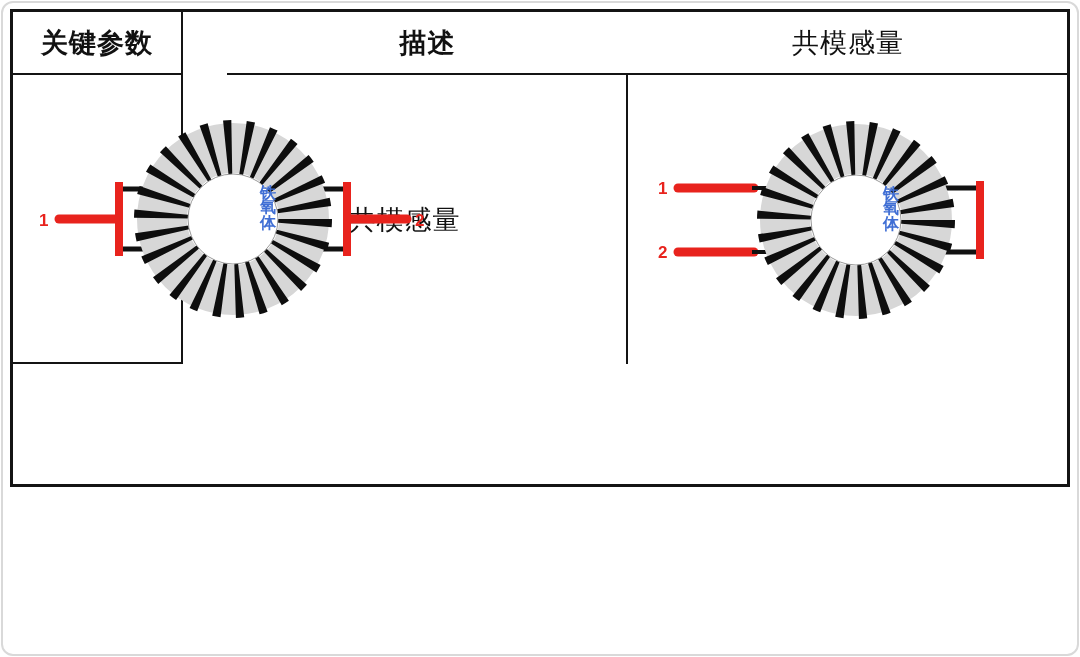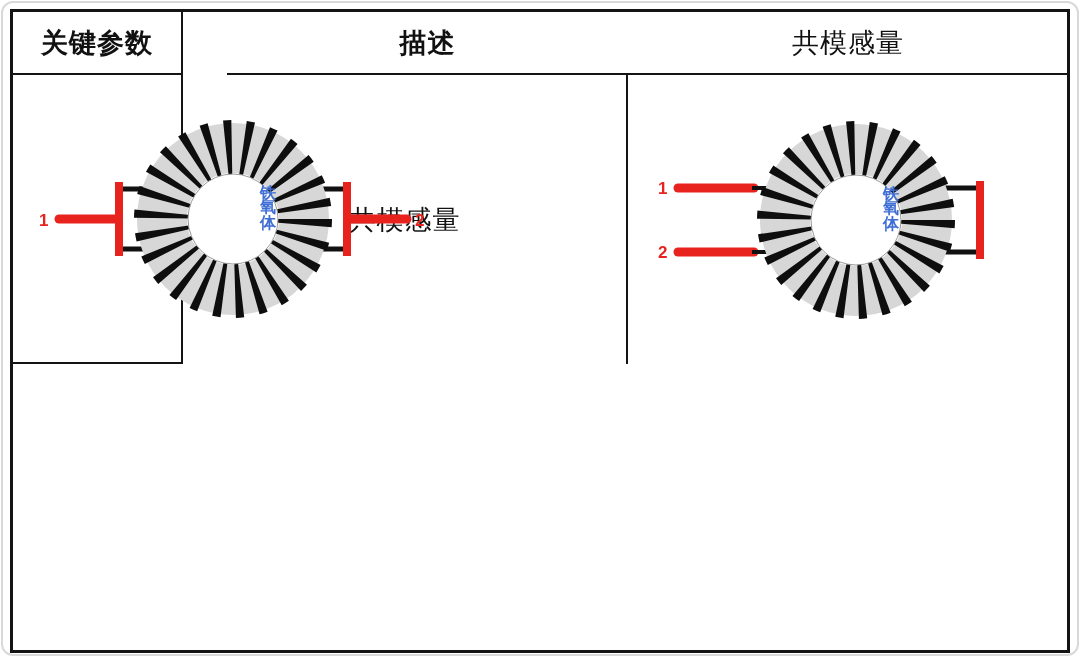--- a/index.html
+++ b/index.html
@@ -6,21 +6,21 @@
   html,body {
     width:1080px; height:657px; background:#ffffff; overflow:hidden;
     font-family:"Liberation Sans","DejaVu Sans",sans-serif;
     color:#111;
   }
   .outer-frame {
     position:absolute; inset:1px; border:2px solid #d9d9d9; border-radius:12px;
     pointer-events:none;
   }
   .tbl {
-    position:absolute; left:10px; top:9px; width:1060px; height:644px;
+    position:absolute; left:10px; top:9px; width:1060px; height:478px;
     display:grid;
     grid-template-columns:170px 445px 1fr;
     grid-template-rows:63px 289px 1fr;
     border:3px solid var(--border-dark,#141414);
     background:#fff;
   }
   .cell { border-right:2px solid var(--border-dark,#141414); border-bottom:2px solid var(--border-dark,#141414); }
   .cell.lastcol { border-right:none;margin-left:44px; }
   .cell.lastrow { border-bottom:none; }
   .head {

